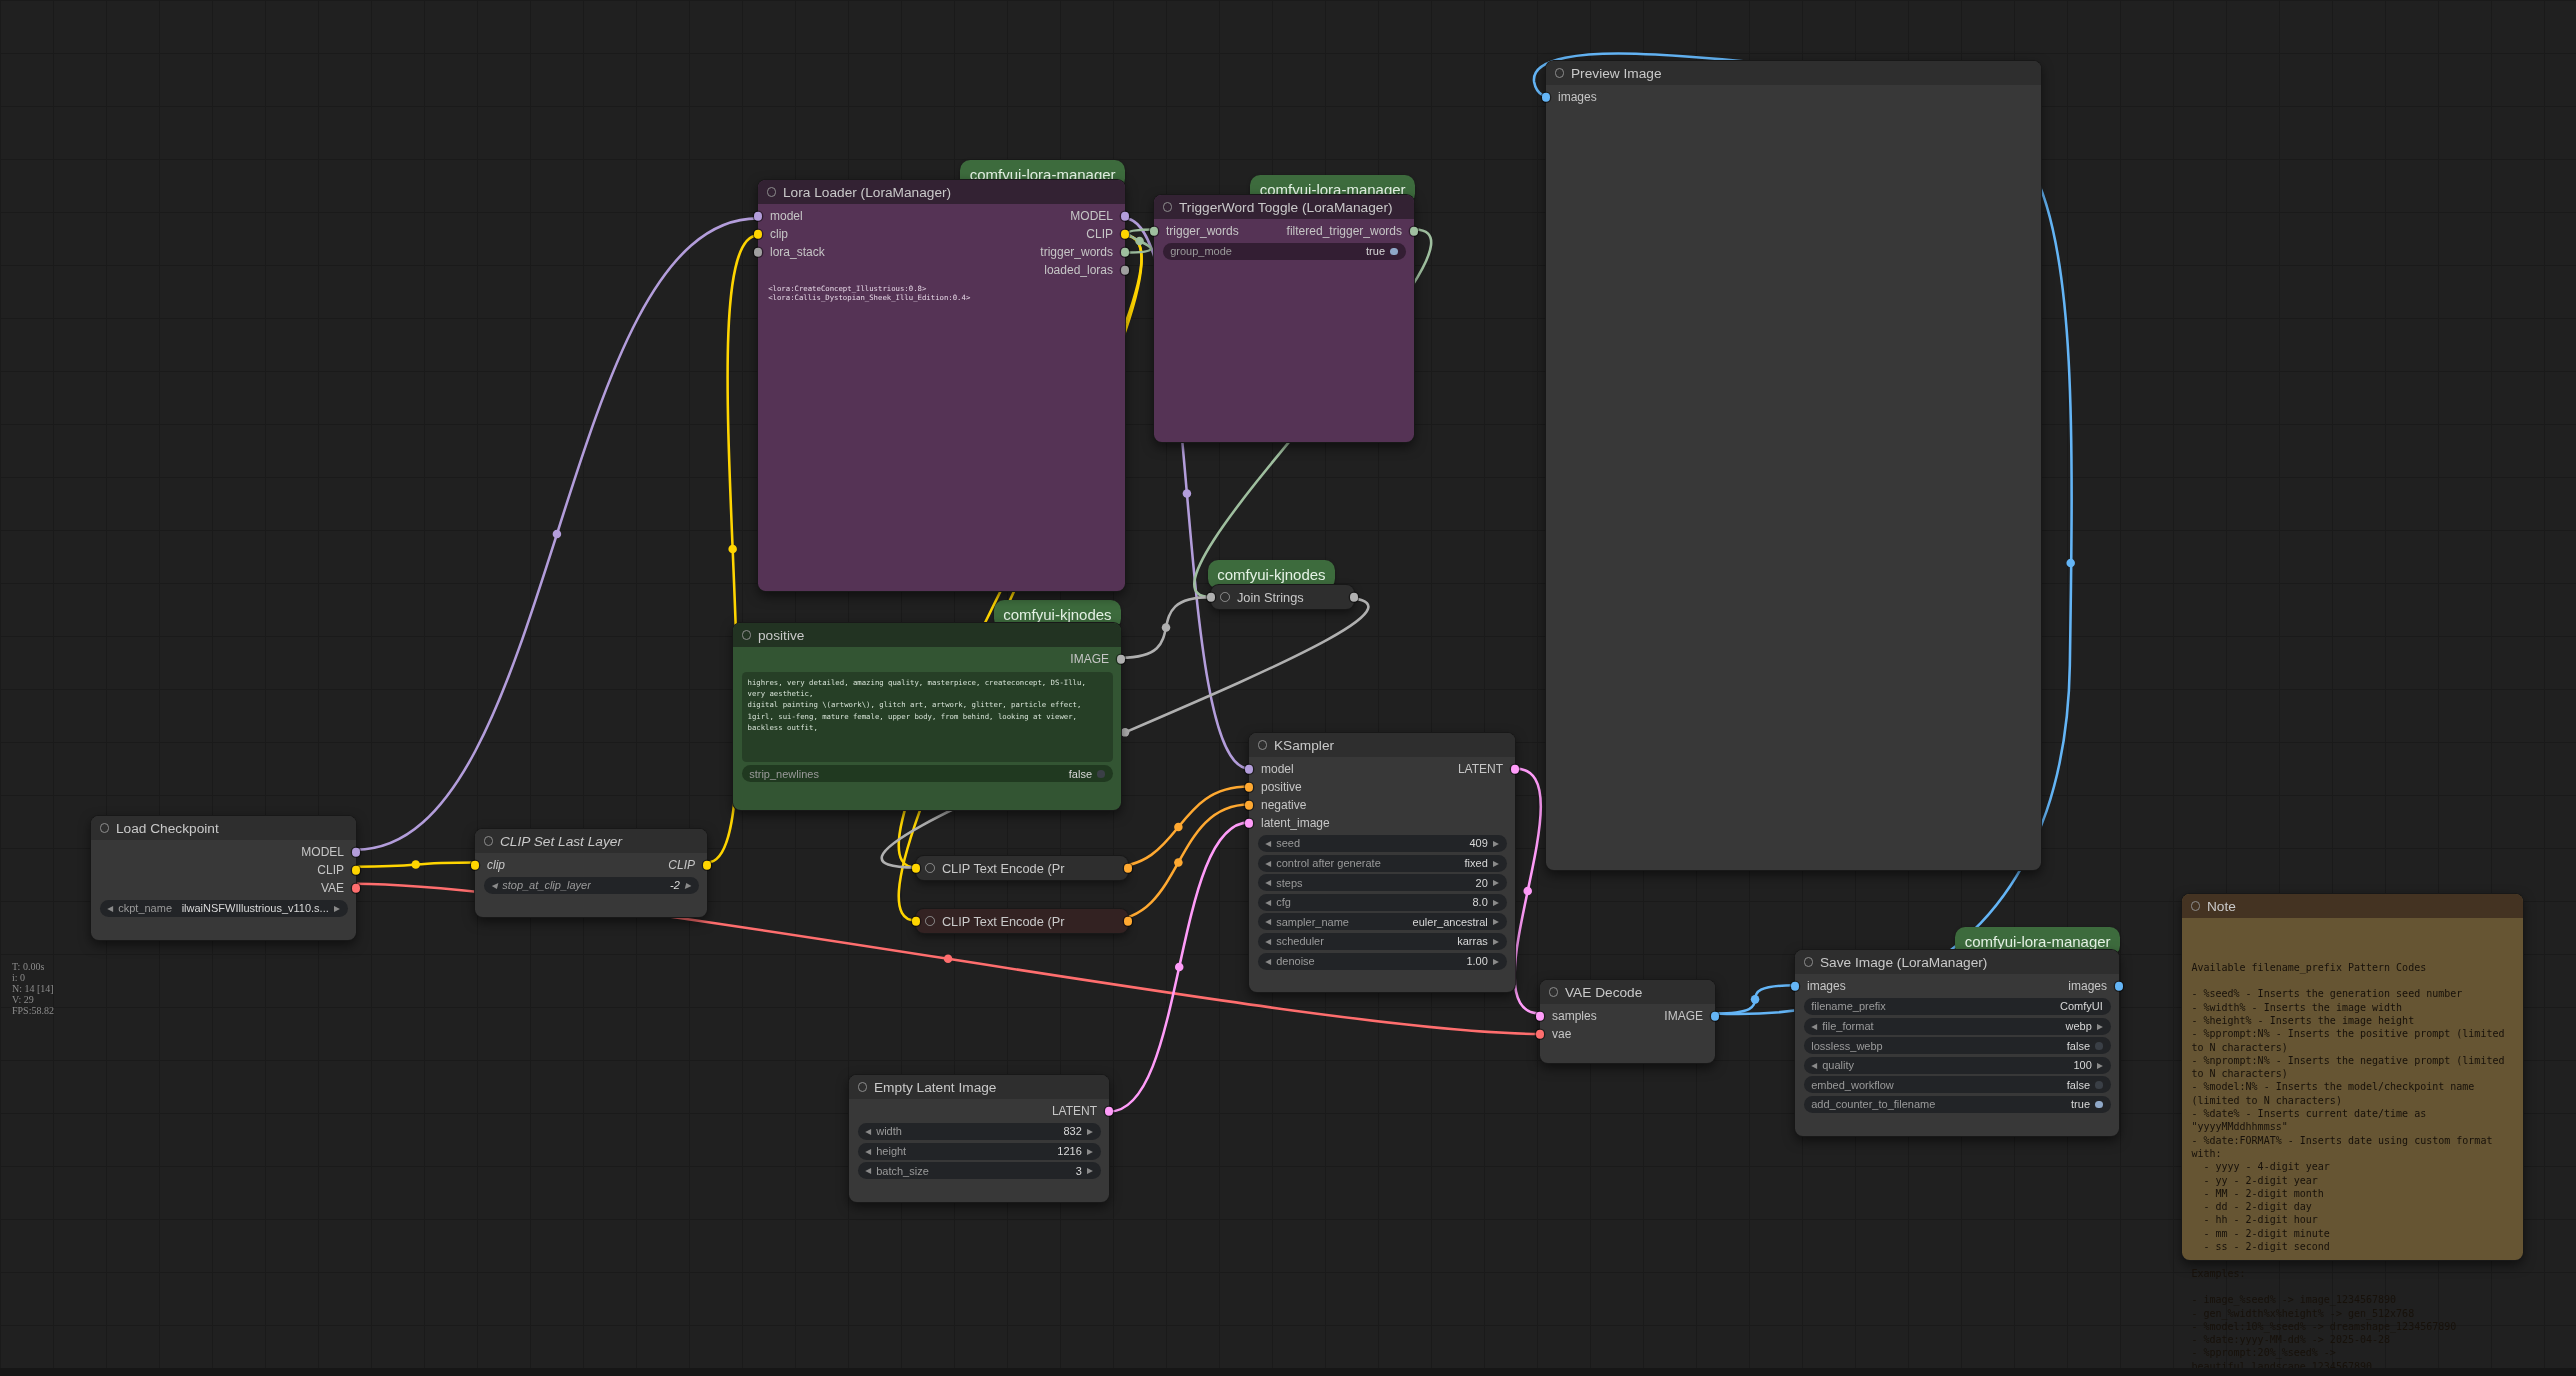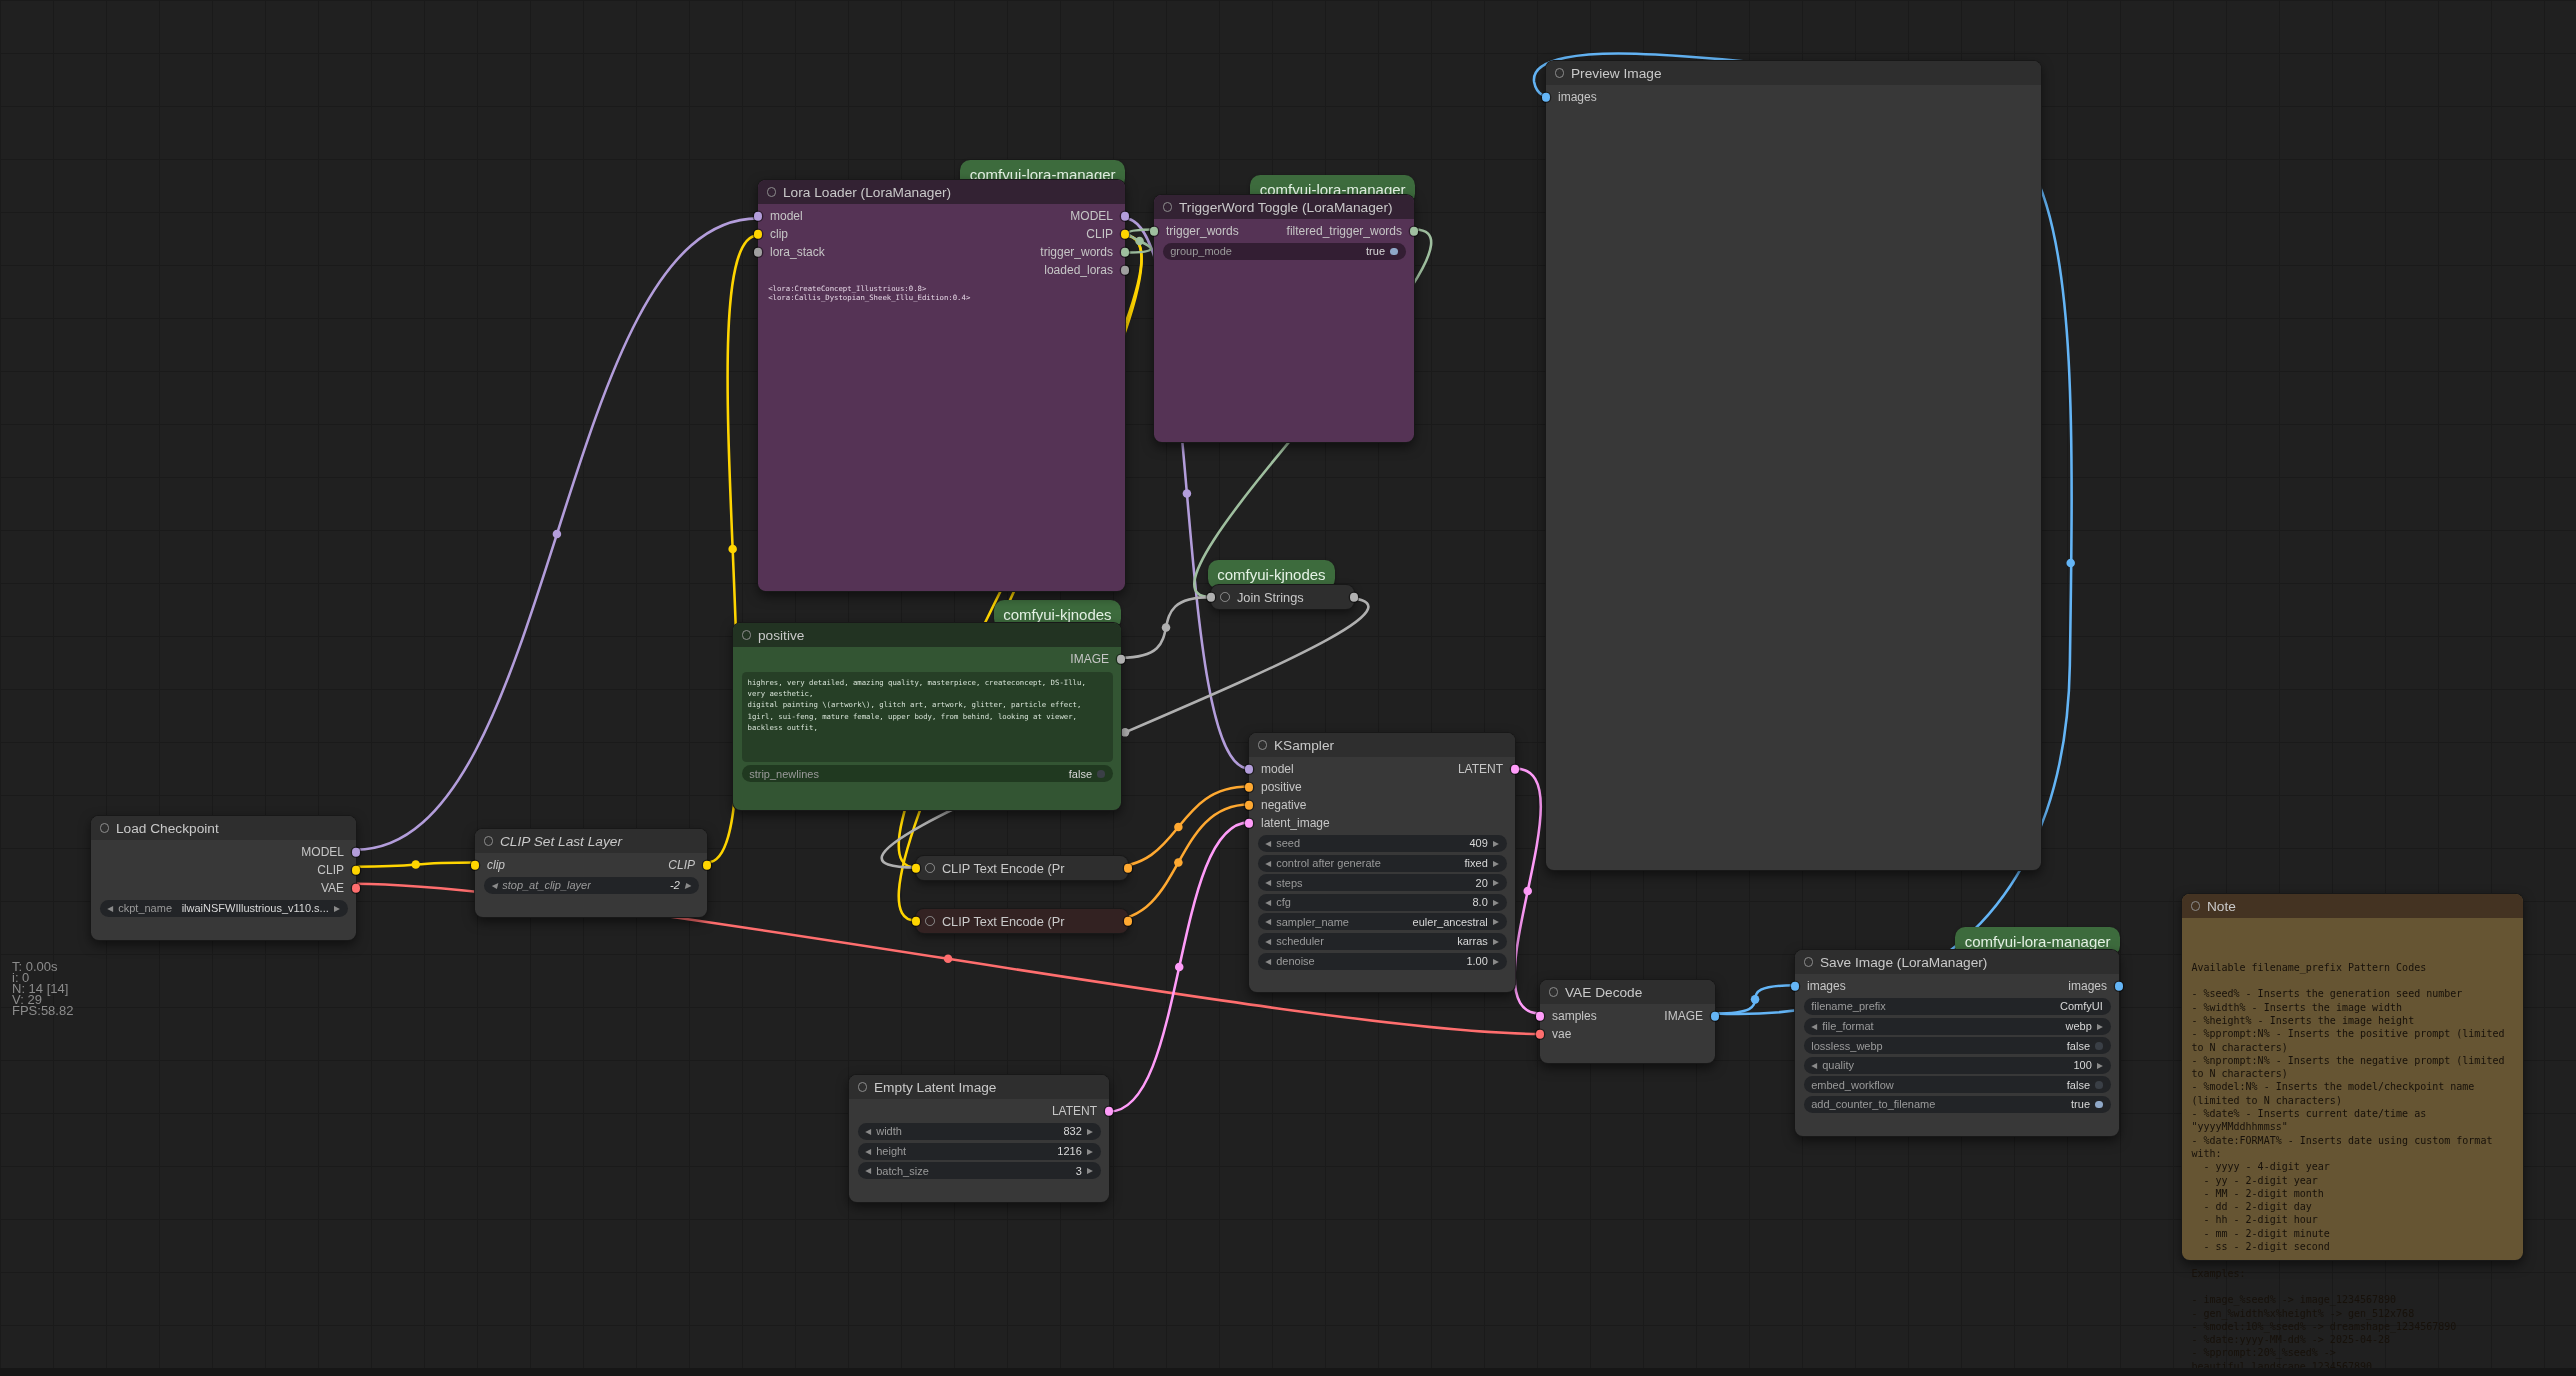--- a/index.html
+++ b/index.html
@@ -32,21 +32,21 @@
   .toggle-dot.on{background:#8fa8c8;}
   .textarea{margin:3.4px 8.5px;background:rgba(0,0,0,.25);border-radius:4.3px;padding:5.1px 6px;
     font-family:"DejaVu Sans Mono",monospace;font-size:7.3px;line-height:1.55;color:#d6e2d6;white-space:pre-wrap;}
   .loratext{margin:5.1px 10.2px;font-family:"DejaVu Sans Mono",monospace;font-size:7.3px;color:#e6d8e6;white-space:pre-wrap;}
   .notebody{padding:6.8px 9.4px;font-family:"DejaVu Sans Mono",monospace;font-size:10px;line-height:1.33;
     color:#17110a;white-space:pre-wrap;margin-top:36px;}
   .badge{position:absolute;height:29px;display:flex;align-items:center;padding:0 9.4px;border-radius:10.2px;
     background:#3d6b3d;color:#e6f3e6;font-size:15px;white-space:nowrap;box-shadow:0 0.9px 3.4px rgba(0,0,0,.4);}
   .collapsed{position:absolute;height:24px;border-radius:7.7px;display:flex;align-items:center;gap:6.8px;
     padding:0 9.4px;font-size:12.8px;color:#c9c9c9;box-shadow:0 0 0 0.9px #181818,0 3.4px 8.5px rgba(0,0,0,.5);white-space:nowrap;}
-  .stats{position:absolute;font-family:Liberation Sans, sans-serif;font-size:13px;line-height:11px;
+  .stats{position:absolute;font-family:Liberation Serif, serif;font-size:10px;line-height:11px;
     color:#8c8c8c;white-space:pre-line;}
 </style>
 </head>
 <body>
 
 <div id="canvas">
 
   <svg id="wires" viewBox="0 0 3019 1613" width="2576" height="1376">
       <path d="M 417 996 C 652.5 996 652.5 256 888 256" fill="none" stroke="#B39DDB" stroke-width="3"></path>
       <circle cx="652.5" cy="626" r="5" fill="#B39DDB"></circle>

